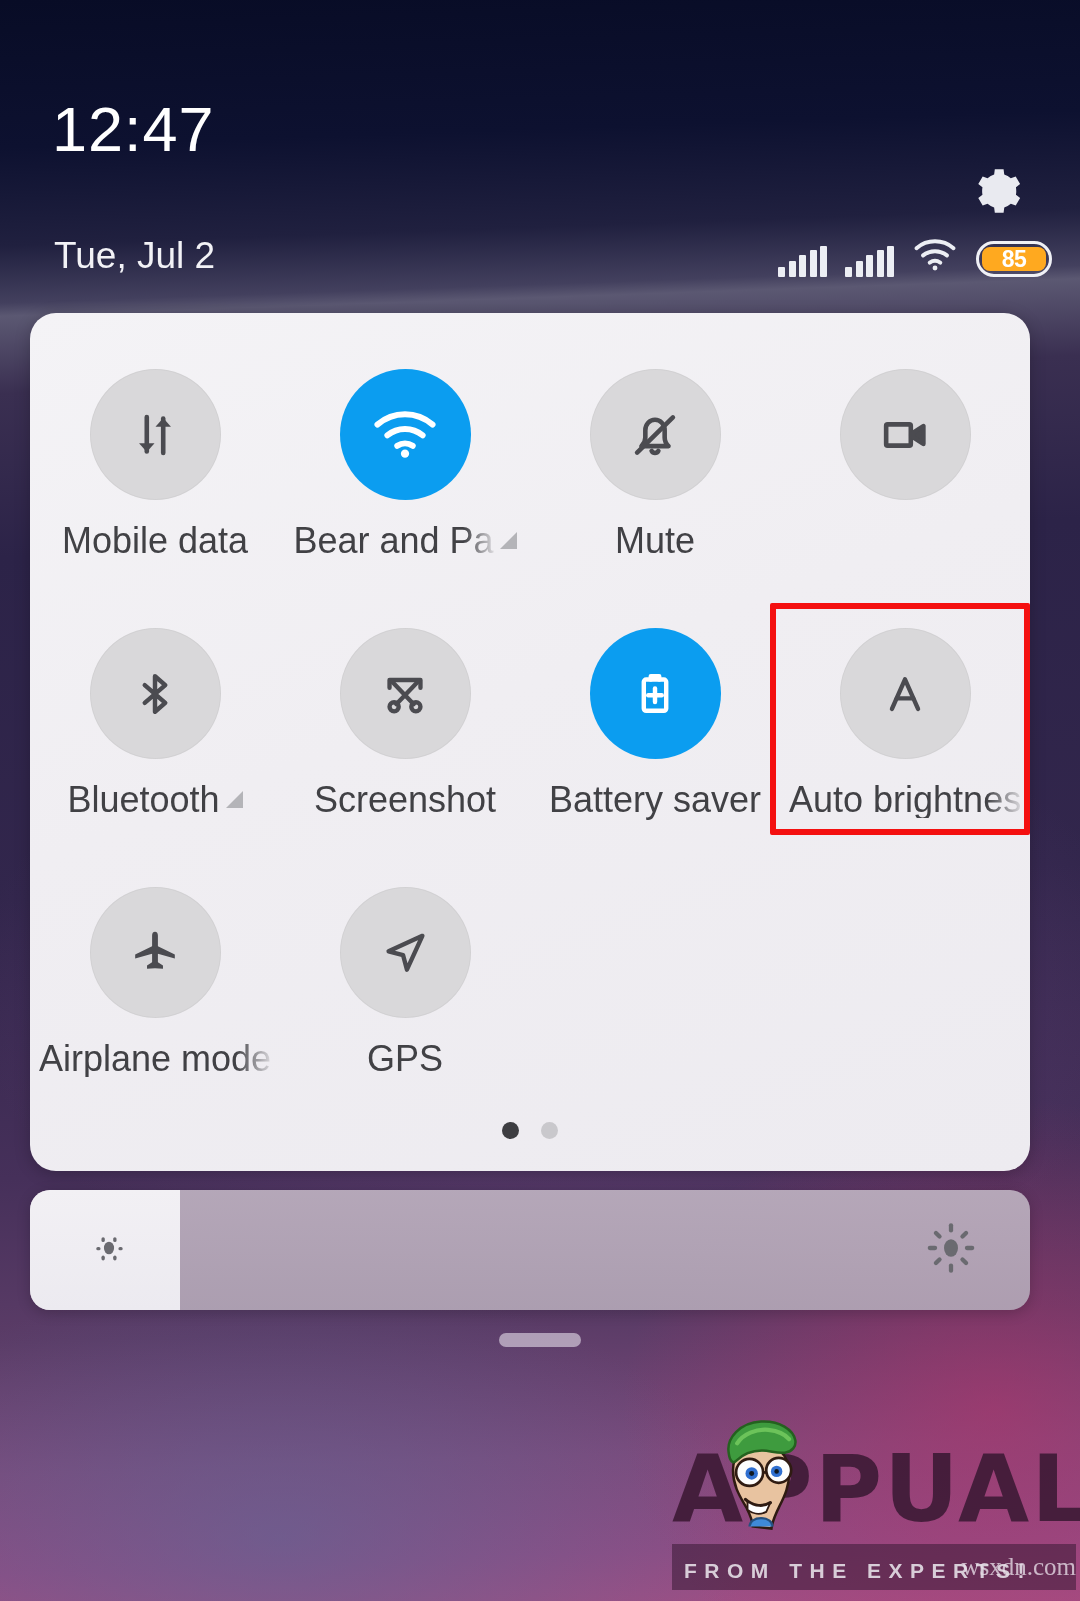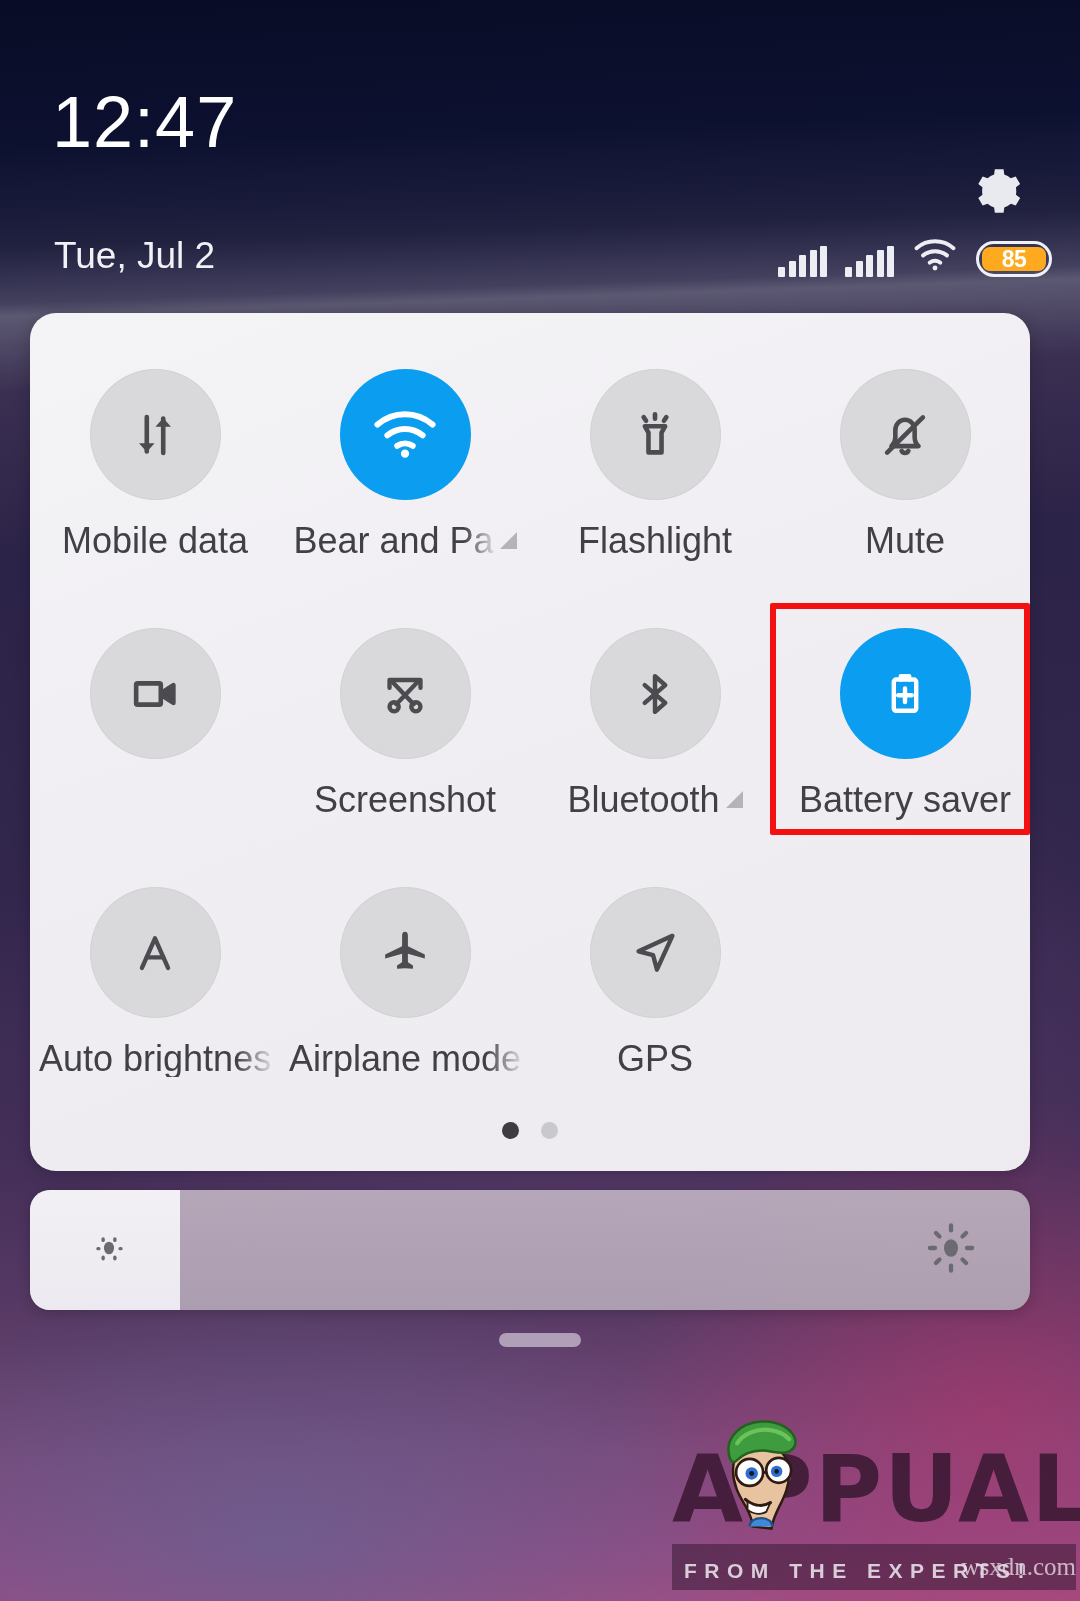--- a/index.html
+++ b/index.html
@@ -28,22 +28,22 @@
         #5b3c67 82%,
         #7b4a7c 90%,
         #8e4c84 96%,
         #a04f84 100%);
     overflow: hidden;
   }
 
   
   #header { position: absolute; left: 0; top: 0; width: 1080px; height: 313px; }
   #clock {
-    position: absolute; left: 52px; top: 86px;
-    font-size: 72px; font-weight: 300; color: #ffffff;
+    position: absolute; left: 52px; top: 98px;
+    font-size: 63px; font-weight: 300; color: #ffffff;
     letter-spacing: 1px; line-height: 1;
   }
   #date {
     position: absolute; left: 54px; top: 237px;
     font-size: 37px; font-weight: 400; color: #f2f2f6; line-height: 1;
   }
   #gear-btn {
     position: absolute; left: 962px; top: 160px;
     width: 62px; height: 62px;
   }
@@ -251,80 +251,67 @@
             <path d="M9.2 12.9a5.1 5.1 0 015.6 0"></path>
             <circle cx="12" cy="15.8" r="1.5" fill="#ffffff" stroke="none"></circle>
           </svg>
         </div>
         <div class="tile-label-row">
           <span class="tile-label clipped">Bear and Pa</span>
           <span class="expand-tri"></span>
         </div>
       </div>
 
-      <div class="tile">
-        <div class="tile-circle">
-          <svg viewBox="0 0 24 24" width="58" height="58" fill="none" stroke="#4b4b50" stroke-width="1.9" stroke-linecap="round" stroke-linejoin="round">
-            <path d="M7.8 8.4h8.4l-1.5 2.6v8.2H9.3v-8.2z"></path>
-            <path d="M12 5.3V3.4"></path>
-              <path d="M8.3 6.1L7.3 4.6"></path>
-              <path d="M15.7 6.1l1-1.5"></path>
-          </svg>
-        </div>
-        <div class="tile-label-row">
-          <span class="tile-label">Flashlight</span>
-        </div>
-      </div>
 
       <div class="tile">
         <div class="tile-circle">
           <svg viewBox="0 0 24 24" width="58" height="58" fill="none" stroke="#4b4b50" stroke-width="1.9" stroke-linecap="round" stroke-linejoin="round">
             <path d="M6.4 16.6h11.2c-1.3-1.2-1.6-2.2-1.6-3.6V10c0-2.4-1.8-4.3-4-4.3S8 7.6 8 10v3c0 1.4-.3 2.4-1.6 3.6z"></path>
             <path d="M10.6 18.6a1.6 1.6 0 002.8 0"></path>
             <path d="M4.6 19.3L19.4 4.7"></path>
           </svg>
         </div>
         <div class="tile-label-row">
           <span class="tile-label">Mute</span>
         </div>
       </div>
 
       <div class="tile">
         <div class="tile-circle">
           <svg viewBox="0 0 24 24" width="58" height="58" fill="none" stroke="#4b4b50" stroke-width="1.9" stroke-linejoin="round">
             <rect x="4.2" y="7.6" width="10.2" height="8.8" rx="0.6"></rect>
             <path d="M14.6 11.6l5-3.3v7.4l-5-3.3z" fill="#4b4b50"></path>
           </svg>
+        </div>
+      </div>
+
+      <div class="tile">
+        <div class="tile-circle">
+          <svg viewBox="0 0 24 24" width="56" height="56" fill="none" stroke="#4b4b50" stroke-width="1.9" stroke-linecap="round" stroke-linejoin="round">
+            <path d="M7.6 8.2l8.8 7.6-4.4 3.8V4.4l4.4 3.8-8.8 7.6"></path>
+          </svg>
+        </div>
+        <div class="tile-label-row">
+          <span class="tile-label">Bluetooth</span>
+          <span class="expand-tri"></span>
         </div>
       </div>
 
       <div class="tile">
         <div class="tile-circle">
           <svg viewBox="0 0 24 24" width="58" height="58" fill="none" stroke="#4b4b50" stroke-width="1.8" stroke-linecap="round" stroke-linejoin="round">
             <path d="M5.6 9.4V6.2h12.8v3.2"></path>
             <path d="M6.6 6.8l9 9.4"></path>
               <path d="M17.4 6.8l-9 9.4"></path>
             <circle cx="7.5" cy="17.3" r="1.9"></circle>
               <circle cx="16.5" cy="17.3" r="1.9"></circle>
           </svg>
         </div>
         <div class="tile-label-row">
           <span class="tile-label">Screenshot</span>
-        </div>
-      </div>
-
-      <div class="tile">
-        <div class="tile-circle">
-          <svg viewBox="0 0 24 24" width="56" height="56" fill="none" stroke="#4b4b50" stroke-width="1.9" stroke-linecap="round" stroke-linejoin="round">
-            <path d="M7.6 8.2l8.8 7.6-4.4 3.8V4.4l4.4 3.8-8.8 7.6"></path>
-          </svg>
-        </div>
-        <div class="tile-label-row">
-          <span class="tile-label">Bluetooth</span>
-          <span class="expand-tri"></span>
         </div>
       </div>
 
       <div class="tile on">
         <div class="tile-circle">
           <svg viewBox="0 0 24 24" width="56" height="56" fill="none" stroke="#ffffff" stroke-width="1.9" stroke-linecap="round" stroke-linejoin="round">
             <rect x="7.2" y="5.8" width="9.6" height="13.4" rx="1"></rect>
             <path d="M10.2 5.8V4.4h3.6v1.4"></path>
             <path d="M12 9.6v5.8"></path>
               <path d="M9.1 12.5h5.8"></path>

